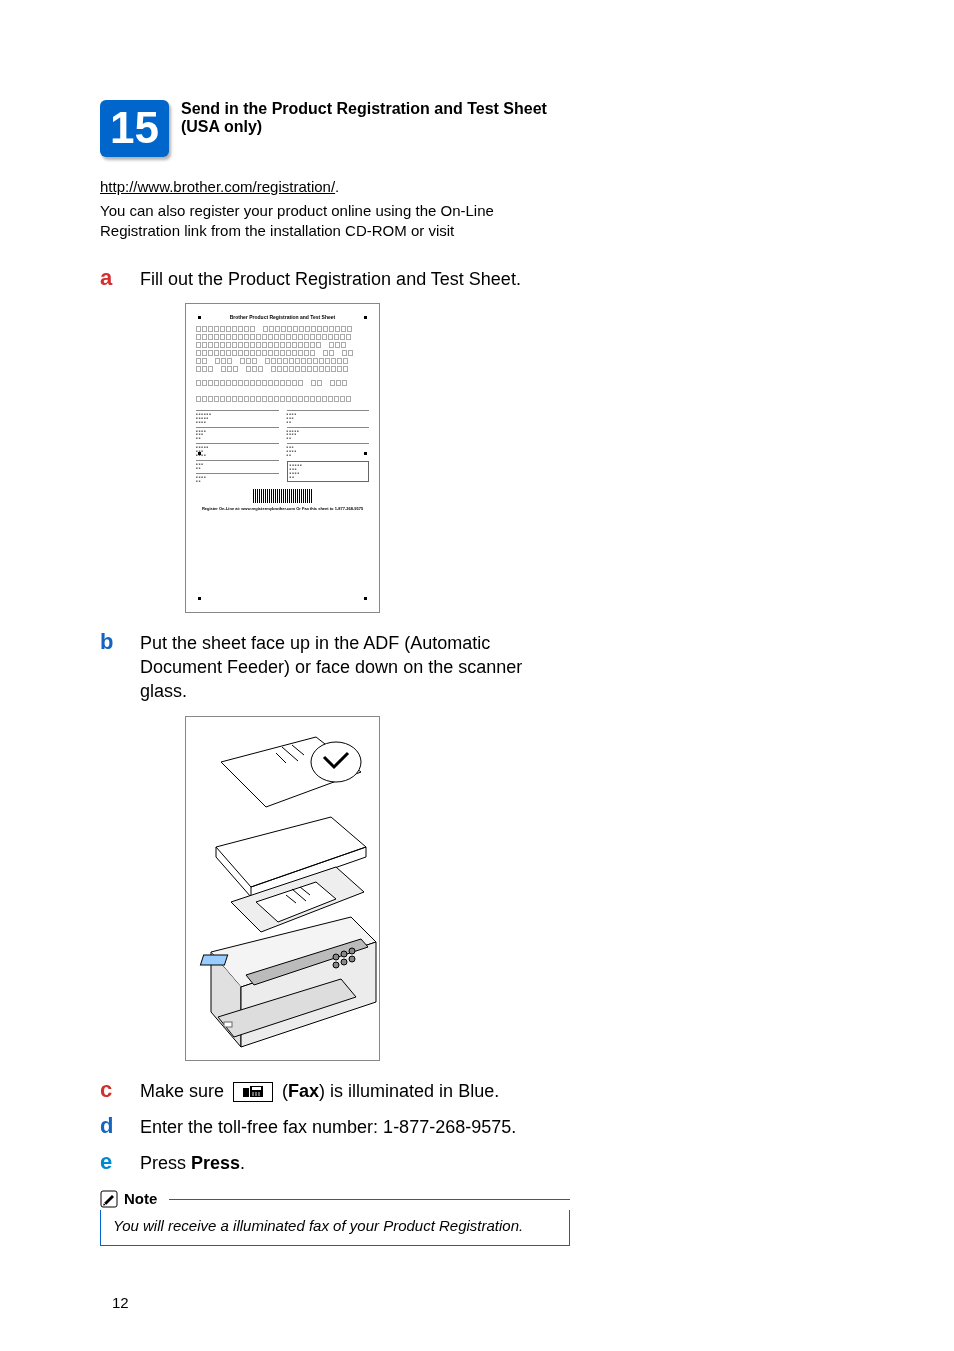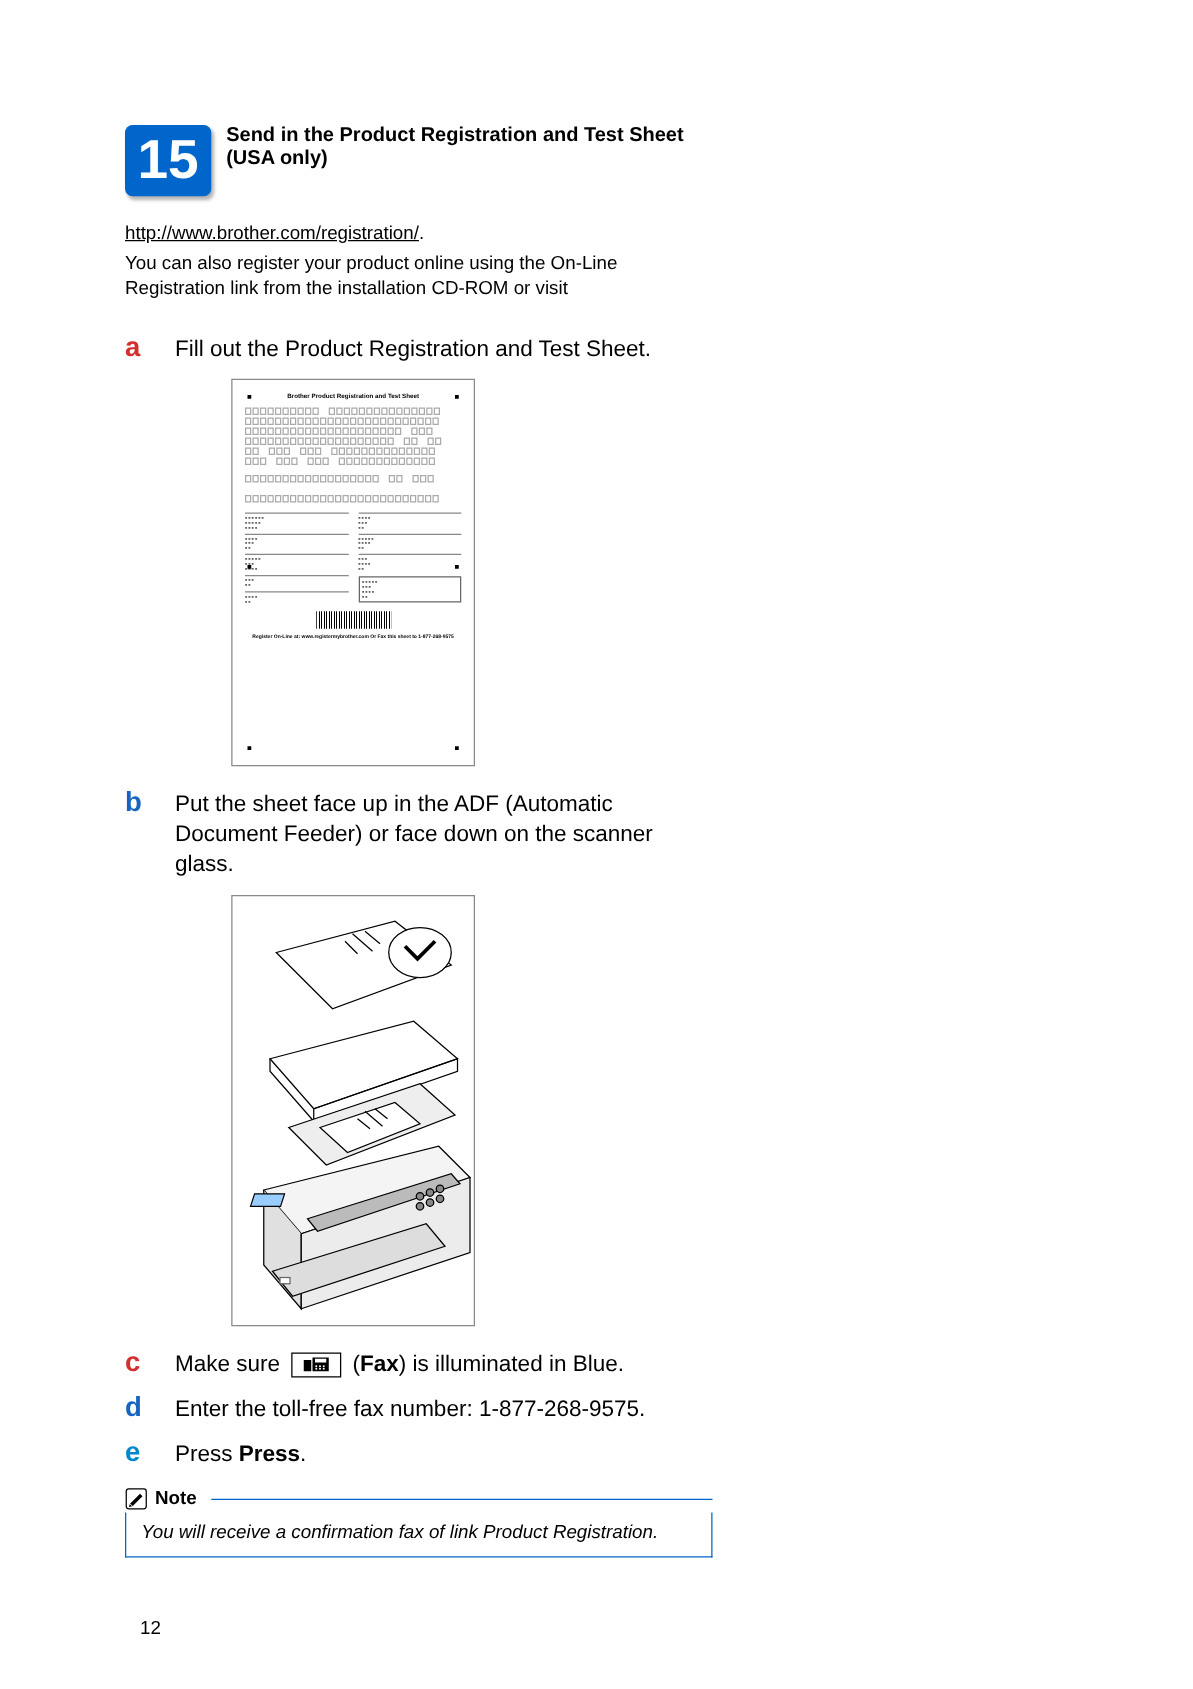--- a/index.html
+++ b/index.html
@@ -566,18 +566,18 @@
   <div class="note-box">
     <div class="note-header">
       <svg class="note-icon" viewBox="0 0 18 18">
         <rect x="1" y="1" width="16" height="16" rx="2" fill="none" stroke="#000" stroke-width="1"></rect>
         <path d="M 4 13 L 12 5 L 14 7 L 6 15 L 3 15.5 Z" fill="#000"></path>
         <path d="M 4 13 L 6 15" stroke="#fff" stroke-width="0.8"></path>
       </svg>
       <span class="note-title">Note</span>
       <div class="note-frame-top-right"></div>
     </div>
-    <div class="note-body">You will receive a confirmation fax of link Product Registration.</div>
+    <div class="note-body">You will receive a illuminated fax of your Product Registration.</div>
   </div>
 
 </div>
 
 <div class="page-number">12</div>
 
 </body></html>

